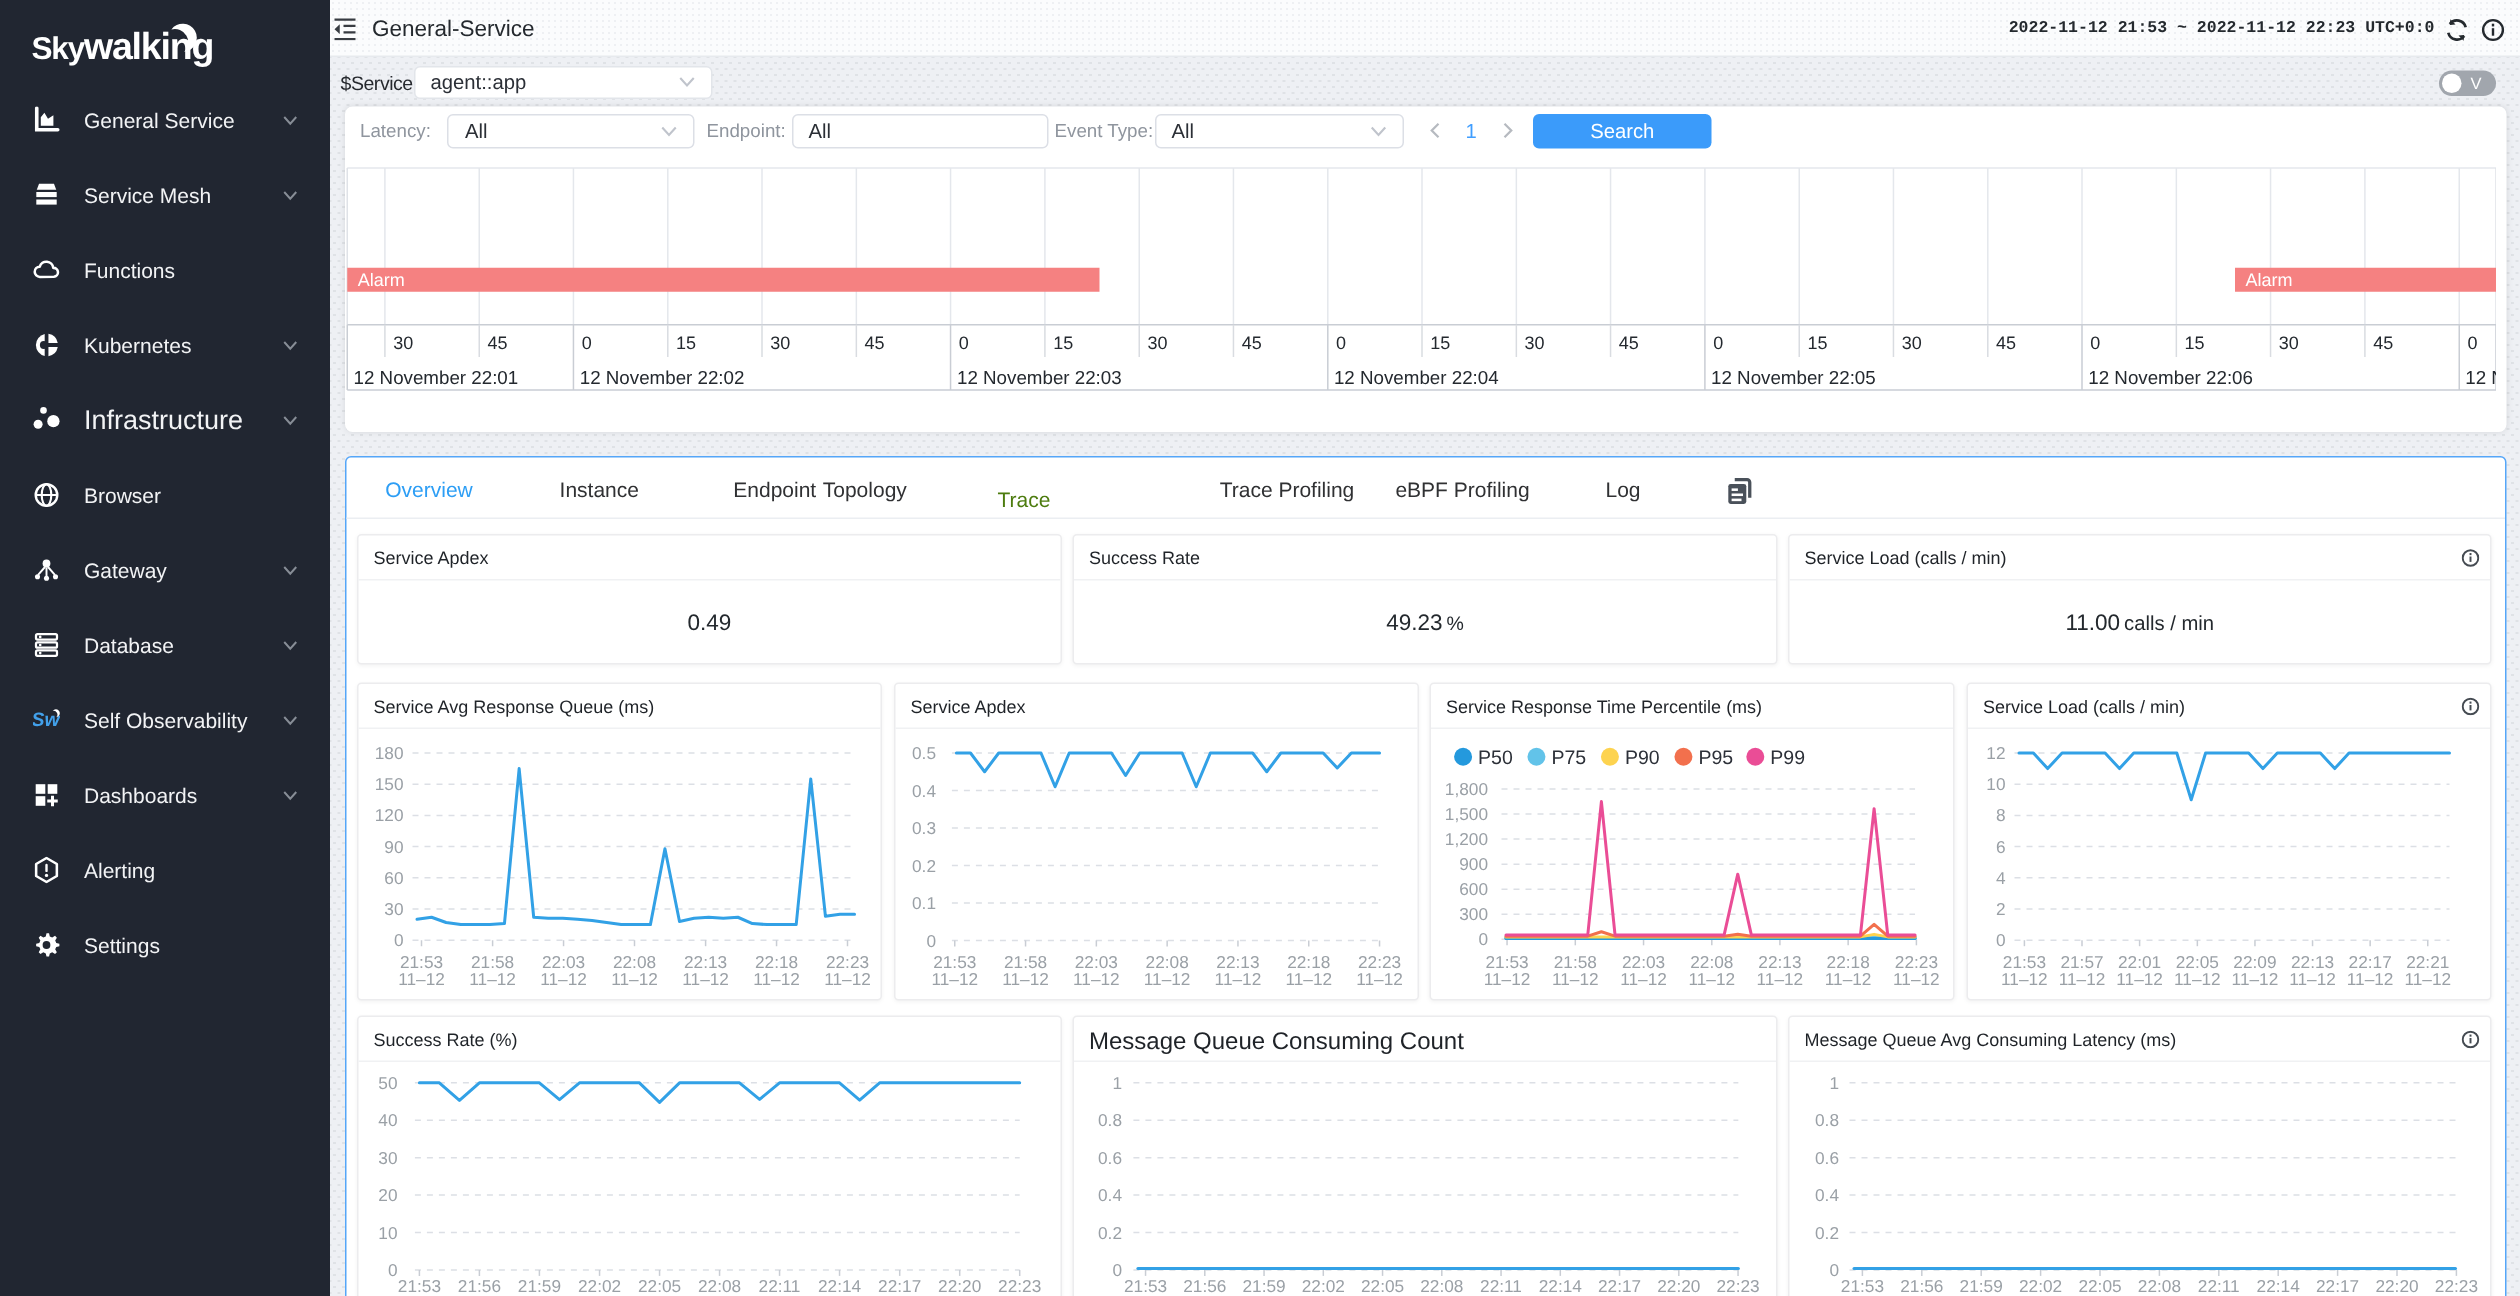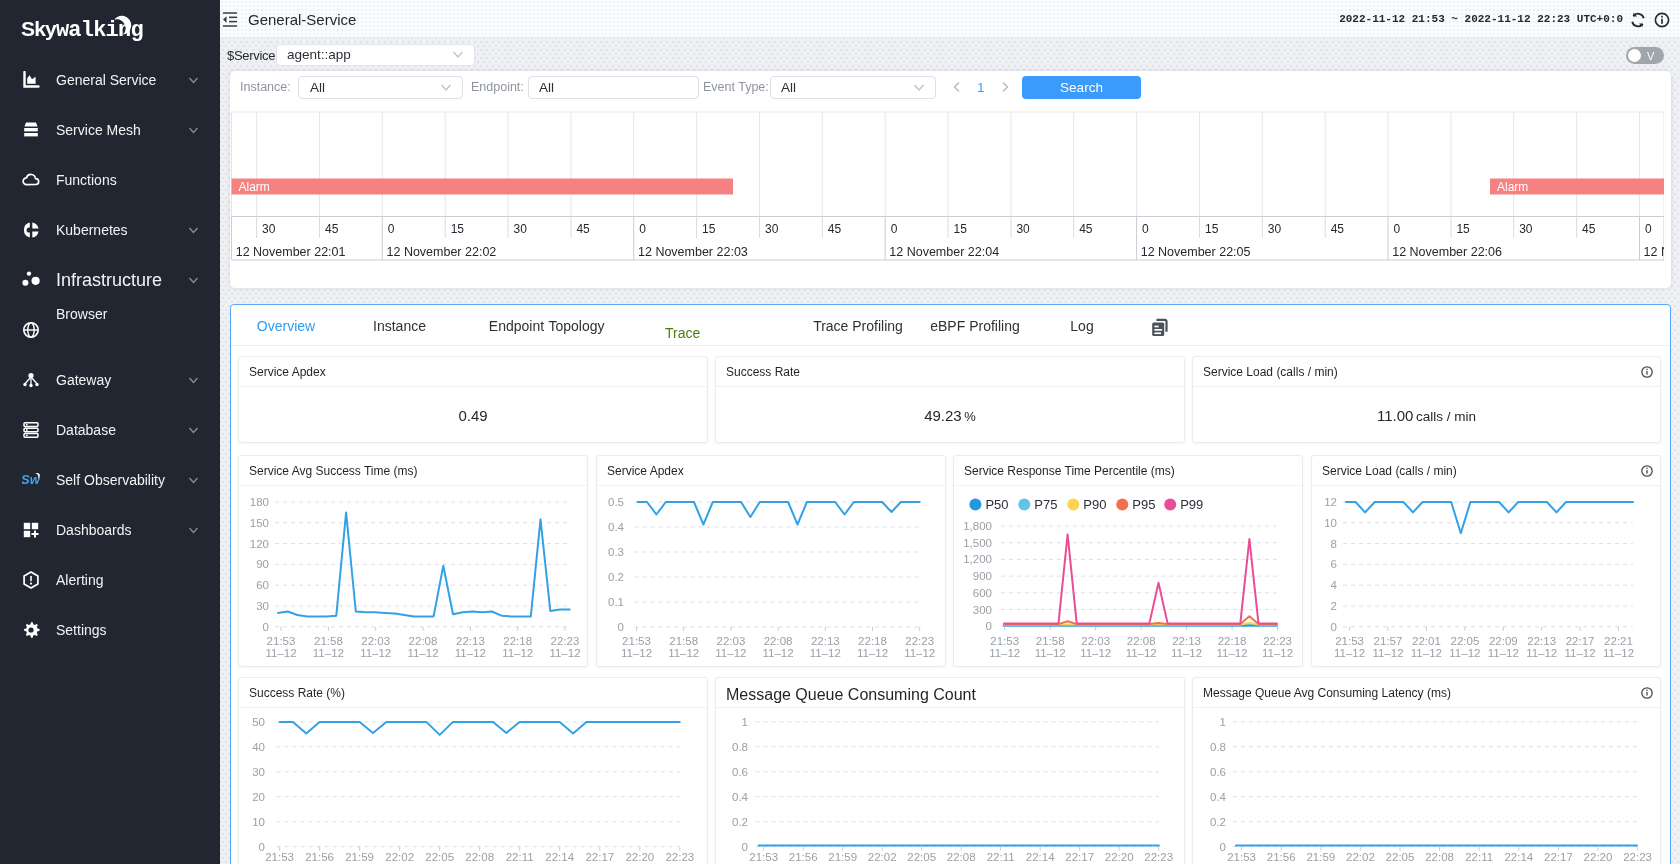--- a/index.html
+++ b/index.html
@@ -1,20 +1,20 @@
 <!DOCTYPE html>
 <html><head><meta charset="utf-8"><style>
 *{margin:0;padding:0;box-sizing:border-box}
 body{font-family:"Liberation Sans",sans-serif;}
 #page{position:relative;width:1680px;height:864px;overflow:hidden;background:#fff;}
 .abs{position:absolute;}
 </style></head><body>
 <div id="page">
 <div class="abs" style="left:0;top:0;width:220px;height:864px;background:#212631;z-index:20"></div>
-<div class="abs" style="left:21px;top:17px;z-index:21;color:#fff;font-size:21px;font-weight:bold;letter-spacing:-0.8px">Sky<span style="font-size:22px;font-family:Liberation Mono, monospace;">walking</span></div>
+<div class="abs" style="left:21px;top:17px;z-index:21;color:#fff;font-size:21px;font-weight:bold;letter-spacing:-0.8px">Sky<span style="font-size:25px;">walking</span></div>
 <svg class="abs" style="left:111px;top:14px;z-index:22" width="21" height="24" viewBox="0 0 21 24">
 <path d="M 3.24 5.62 A 9.4 9.4 0 1 1 11.84 20.54 A 8.9 8.9 0 0 0 3.24 5.62 Z" fill="#fff"></path>
     </svg>
 <svg class="abs" style="left:22px;top:71px;z-index:21" width="18" height="18" viewBox="0 0 18 18">
       <path d="M2.5 1 V15.5 H16.5" stroke="#fff" stroke-width="2.4" fill="none" stroke-linecap="round"></path>
       <path d="M5.2 12.8 L5.2 7.2 L7.6 4.2 L10 8.2 L13.6 5.8 L13.6 12.8 Z" fill="#fff"></path>
     </svg>
 <div class="abs" style="left:56px;top:70px;z-index:21;color:#f2f3f5;font-size:14px;line-height:20px">General Service</div>
 <svg class="abs" style="left:188px;top:75px;z-index:21" width="11" height="11" viewBox="0 0 11 11">
       <path d="M1.5 3 L5.5 7.5 L9.5 3" stroke="#878d96" stroke-width="1.3" fill="none"></path>
@@ -49,21 +49,21 @@
     </svg>
 <div class="abs" style="left:56px;top:270px;z-index:21;color:#f2f3f5;font-size:18px;line-height:20px">Infrastructure</div>
 <svg class="abs" style="left:188px;top:275px;z-index:21" width="11" height="11" viewBox="0 0 11 11">
       <path d="M1.5 3 L5.5 7.5 L9.5 3" stroke="#878d96" stroke-width="1.3" fill="none"></path>
     </svg>
 <svg class="abs" style="left:22px;top:321px;z-index:21" width="18" height="18" viewBox="0 0 18 18">
       <circle cx="9" cy="9" r="7.2" fill="none" stroke="#fff" stroke-width="1.6"></circle>
       <ellipse cx="9" cy="9" rx="3.2" ry="7.2" fill="none" stroke="#fff" stroke-width="1.4"></ellipse>
       <line x1="1.8" y1="9" x2="16.2" y2="9" stroke="#fff" stroke-width="1.4"></line>
     </svg>
-<div class="abs" style="left:56px;top:304px;z-index:21;color:#f2f3f5;font-size:14px;line-height:20px">Browser</div>
+<div class="abs" style="left:56px;top:320px;z-index:21;color:#f2f3f5;font-size:14px;line-height:20px">Browser</div>
 <svg class="abs" style="left:22px;top:371px;z-index:21" width="18" height="18" viewBox="0 0 18 18">
       <circle cx="9" cy="4.6" r="2.6" fill="#fff"></circle>
       <circle cx="3" cy="13.5" r="1.7" fill="#fff"></circle>
       <circle cx="9" cy="14.5" r="1.7" fill="#fff"></circle>
       <circle cx="15" cy="13.5" r="1.7" fill="#fff"></circle>
       <path d="M9 7.2 v7 M8 7 L3.4 12.2 M10 7 L14.6 12.2" stroke="#fff" stroke-width="1.3" fill="none"></path>
     </svg>
 <div class="abs" style="left:56px;top:370px;z-index:21;color:#f2f3f5;font-size:14px;line-height:20px">Gateway</div>
 <svg class="abs" style="left:188px;top:375px;z-index:21" width="11" height="11" viewBox="0 0 11 11">
       <path d="M1.5 3 L5.5 7.5 L9.5 3" stroke="#878d96" stroke-width="1.3" fill="none"></path>
@@ -140,21 +140,21 @@
 <div class="abs" style="left:227px;top:48px;z-index:6;font-size:13px;color:#26292e;letter-spacing:-0.3px">$Service</div>
 <div class="abs" style="left:276px;top:44px;width:199px;height:22px;background:#fff;border:1px solid #e2e5ea;border-radius:4px;z-index:6"></div>
 <div class="abs" style="left:287px;top:47px;z-index:7;font-size:13.5px;color:#2b2f36">agent::app</div>
 <svg class="abs" style="left:452px;top:50px;z-index:7" width="12" height="10" viewBox="0 0 12 10">
       <path d="M1.5 2 L6 7 L10.5 2" stroke="#c0c4cc" stroke-width="1.4" fill="none"></path>
     </svg>
 <div class="abs" style="left:1626px;top:47px;width:38px;height:17px;background:#a1a6ad;border-radius:9px;z-index:6"></div>
 <div class="abs" style="left:1628px;top:49px;width:13px;height:13px;background:#fff;border-radius:50%;z-index:7"></div>
 <div class="abs" style="left:1647px;top:50px;z-index:7;font-size:11px;color:#fff;">V</div>
 <div class="abs" style="left:230px;top:71px;width:1441px;height:217px;background:#fff;border-radius:5px;box-shadow:0 0 4px rgba(0,0,0,0.10);z-index:4"></div>
-<div class="abs" style="left:240px;top:80px;z-index:6;font-size:12.5px;color:#8f959e">Instance:</div>
+<div class="abs" style="left:240px;top:80px;z-index:6;font-size:12.5px;color:#8f959e">Latency:</div>
 <div class="abs" style="left:298px;top:76px;width:165px;height:23px;background:#fff;border:1px solid #dcdfe6;border-radius:4px;z-index:6"></div>
 <div class="abs" style="left:310px;top:80px;z-index:7;font-size:13.5px;color:#2b2f36">All</div>
 <svg class="abs" style="left:440px;top:83px;z-index:7" width="12" height="10" viewBox="0 0 12 10">
       <path d="M1.5 2 L6 7 L10.5 2" stroke="#c0c4cc" stroke-width="1.4" fill="none"></path>
     </svg>
 <div class="abs" style="left:471px;top:80px;z-index:6;font-size:12.5px;color:#8f959e">Endpoint:</div>
 <div class="abs" style="left:528px;top:76px;width:171px;height:23px;background:#fff;border:1px solid #dcdfe6;border-radius:4px;z-index:6"></div>
 <div class="abs" style="left:539px;top:80px;z-index:7;font-size:13.5px;color:#2b2f36">All</div>
 <div class="abs" style="left:703px;top:80px;z-index:6;font-size:12.5px;color:#8f959e">Event Type:</div>
 <div class="abs" style="left:770px;top:76px;width:166px;height:23px;background:#fff;border:1px solid #dcdfe6;border-radius:4px;z-index:6"></div>
@@ -287,21 +287,21 @@
     <div class="abs" style="left:1193px;top:386px;width:467px;height:1px;background:#f0f1f3;z-index:6"></div>
     <svg class="abs" style="left:1640.5px;top:366px;z-index:7" width="12" height="12" viewBox="0 0 12 12">
       <circle cx="6" cy="6" r="5.2" fill="none" stroke="#454b52" stroke-width="1.3"></circle>
       <rect x="5.35" y="5" width="1.3" height="3.6" fill="#454b52"></rect>
       <rect x="5.35" y="2.7" width="1.3" height="1.4" fill="#454b52"></rect>
     </svg>
 <div class="abs" style="left:238px;top:407px;width:470px;text-align:center;z-index:6;font-size:15px;color:#24292e">0.49</div>
 <div class="abs" style="left:715px;top:407px;width:470px;text-align:center;z-index:6;font-size:15px;color:#24292e">49.23<span style="font-size:13px"> %</span></div>
 <div class="abs" style="left:1192px;top:407px;width:469px;text-align:center;z-index:6;font-size:15px;color:#24292e">11.00<span style="font-size:13.5px"> calls / min</span></div>
 <div class="abs" style="left:238px;top:455px;width:350px;height:212px;background:#fff;border:1px solid #ececee;border-radius:3px;box-shadow:0 1px 3px rgba(0,0,0,0.05);z-index:5"></div>
-    <div class="abs" style="left:249px;top:464px;z-index:6;font-size:12px;color:#1f2328">Service Avg Success Time (ms)</div>
+    <div class="abs" style="left:249px;top:464px;z-index:6;font-size:12px;color:#1f2328">Service Avg Response Queue (ms)</div>
     <div class="abs" style="left:239px;top:485px;width:348px;height:1px;background:#f0f1f3;z-index:6"></div>
 <div class="abs" style="left:596px;top:455px;width:350px;height:212px;background:#fff;border:1px solid #ececee;border-radius:3px;box-shadow:0 1px 3px rgba(0,0,0,0.05);z-index:5"></div>
     <div class="abs" style="left:607px;top:464px;z-index:6;font-size:12px;color:#1f2328">Service Apdex</div>
     <div class="abs" style="left:597px;top:485px;width:348px;height:1px;background:#f0f1f3;z-index:6"></div>
 <div class="abs" style="left:953px;top:455px;width:350px;height:212px;background:#fff;border:1px solid #ececee;border-radius:3px;box-shadow:0 1px 3px rgba(0,0,0,0.05);z-index:5"></div>
     <div class="abs" style="left:964px;top:464px;z-index:6;font-size:12px;color:#1f2328">Service Response Time Percentile (ms)</div>
     <div class="abs" style="left:954px;top:485px;width:348px;height:1px;background:#f0f1f3;z-index:6"></div>
 <div class="abs" style="left:1311px;top:455px;width:350px;height:212px;background:#fff;border:1px solid #ececee;border-radius:3px;box-shadow:0 1px 3px rgba(0,0,0,0.05);z-index:5"></div>
     <div class="abs" style="left:1322px;top:464px;z-index:6;font-size:12px;color:#1f2328">Service Load (calls / min)</div>
     <div class="abs" style="left:1312px;top:485px;width:348px;height:1px;background:#f0f1f3;z-index:6"></div>

